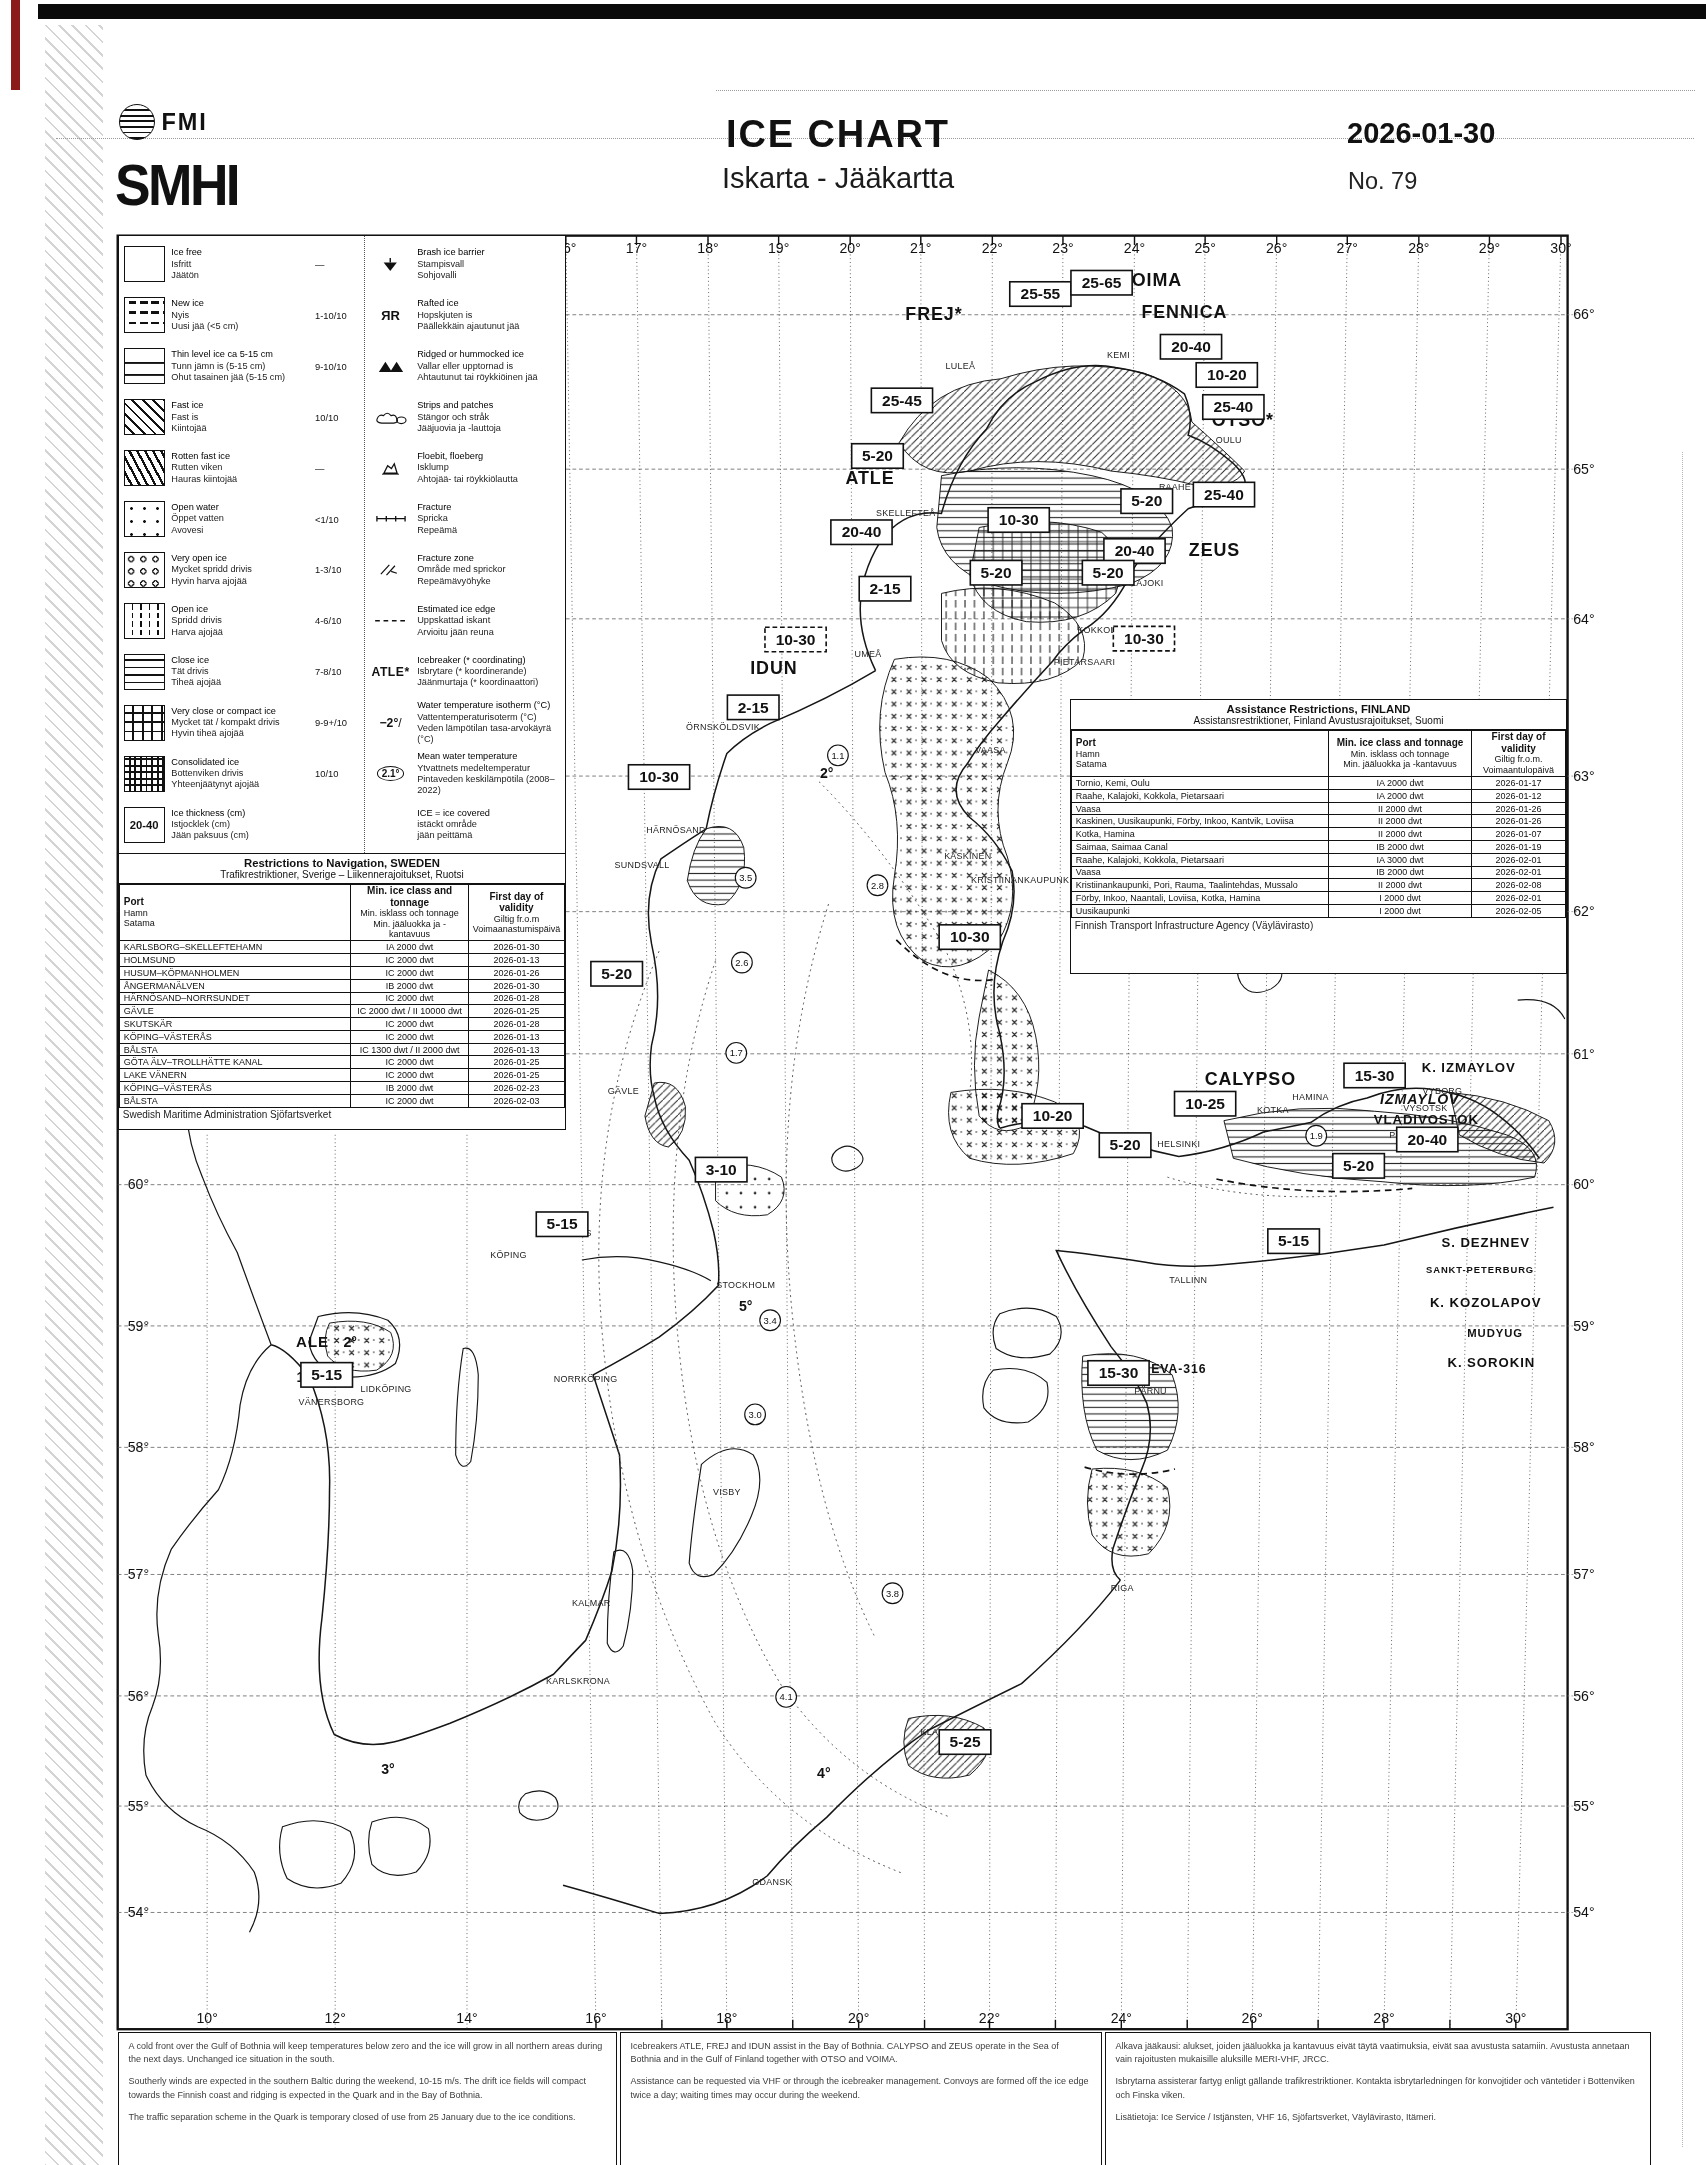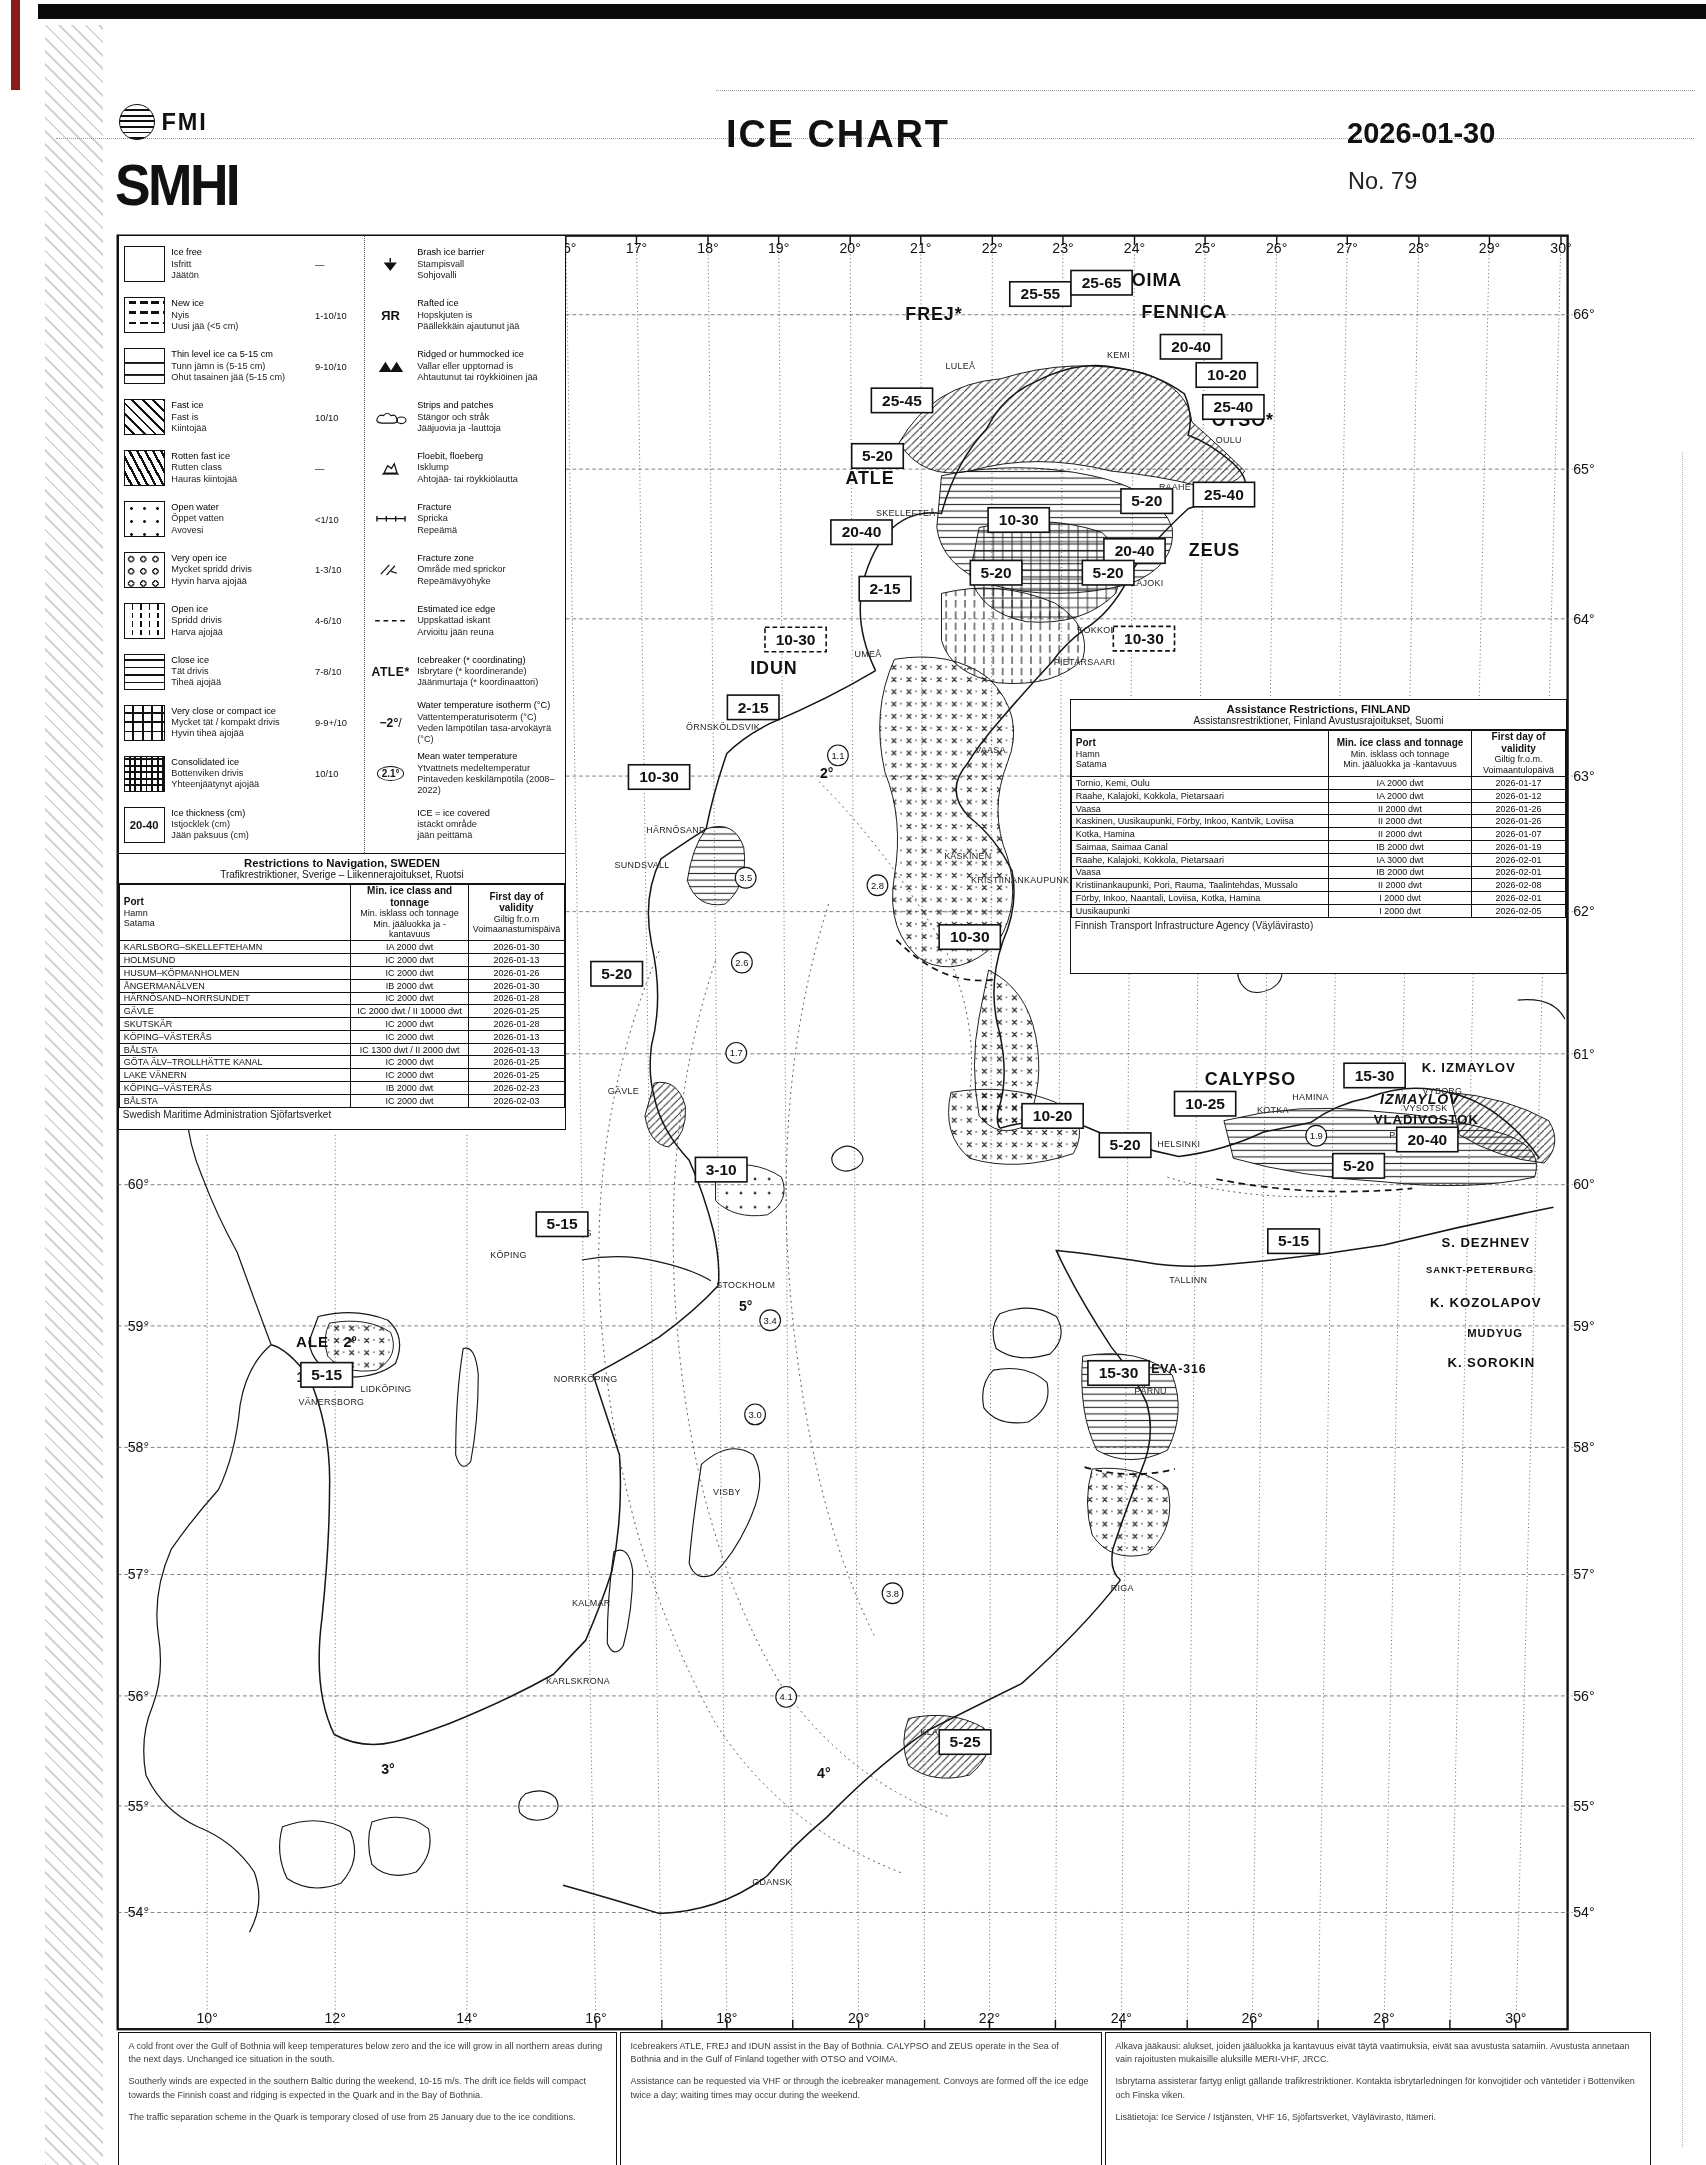--- a/index.html
+++ b/index.html
@@ -98,20 +98,21 @@
   <div class="abs dotline" style="left:56px;top:138px;width:1638px"></div>
   <div class="abs dotline" style="left:716px;top:90px;width:979px"></div>
   <div class="abs dotvert" style="left:1682px;top:452px;height:1695px"></div>
 
   <div class="abs fmi">
     <span class="fmi-globe"></span>
     <span class="fmi-txt">FMI</span>
   </div>
   <div class="abs smhi">SMHI</div>
   <div class="abs title">ICE CHART</div>
+  <div class="abs subtitle">Iskarta - Jääkartta</div>
   <div class="abs date">2026-01-30</div>
   <div class="abs issue">No. 79</div>
 
   <svg id="map-svg" class="abs" style="left:0;top:0" width="1706" height="2166" viewBox="0 0 1812 2300">
       <defs>
 <pattern id="pDiag" width="8" height="8" patternUnits="userSpaceOnUse">
           <path d="M0,8 L8,0" stroke="#111" stroke-width="1.1"></path>
         </pattern>
 <pattern id="pHoriz" width="8" height="7" patternUnits="userSpaceOnUse">
           <path d="M0,3.5 L8,3.5" stroke="#111" stroke-width="1.2"></path>
@@ -549,21 +550,21 @@
               <div class="l0">Fast ice</div>
               <div class="">Fast is</div>
               <div class="">Kiintojää</div>
             </div>
     <div class="lg-conc">10/10</div>
           </div>
           <div class="lg-row">
             <span class="sw sw-rotten"></span>
     <div class="lg-txt">
               <div class="l0">Rotten fast ice</div>
-              <div class="">Rutten class</div>
+              <div class="">Rutten viken</div>
               <div class="">Hauras kiintojää</div>
             </div>
     <div class="lg-conc">—</div>
           </div>
           <div class="lg-row">
             <span class="sw sw-dots"></span>
     <div class="lg-txt">
               <div class="l0">Open water</div>
               <div class="">Öppet vatten</div>
               <div class="">Avovesi</div>

